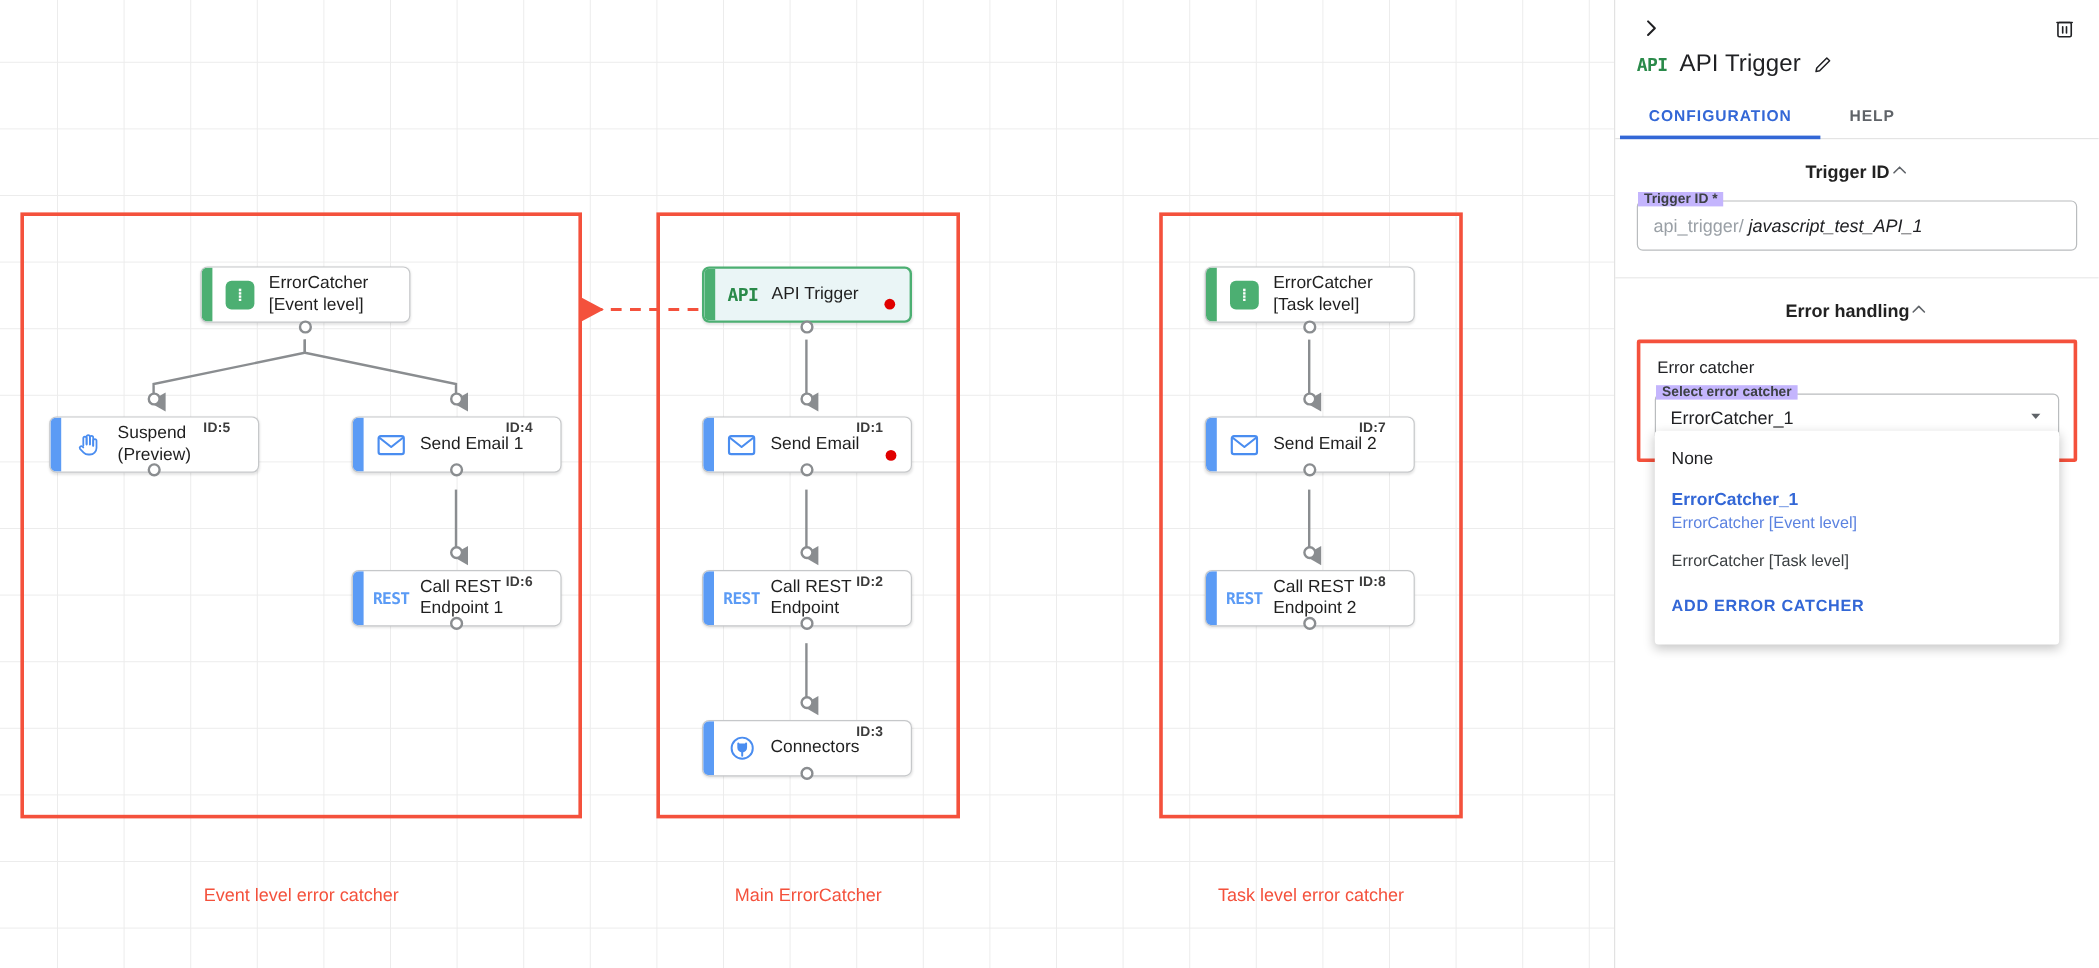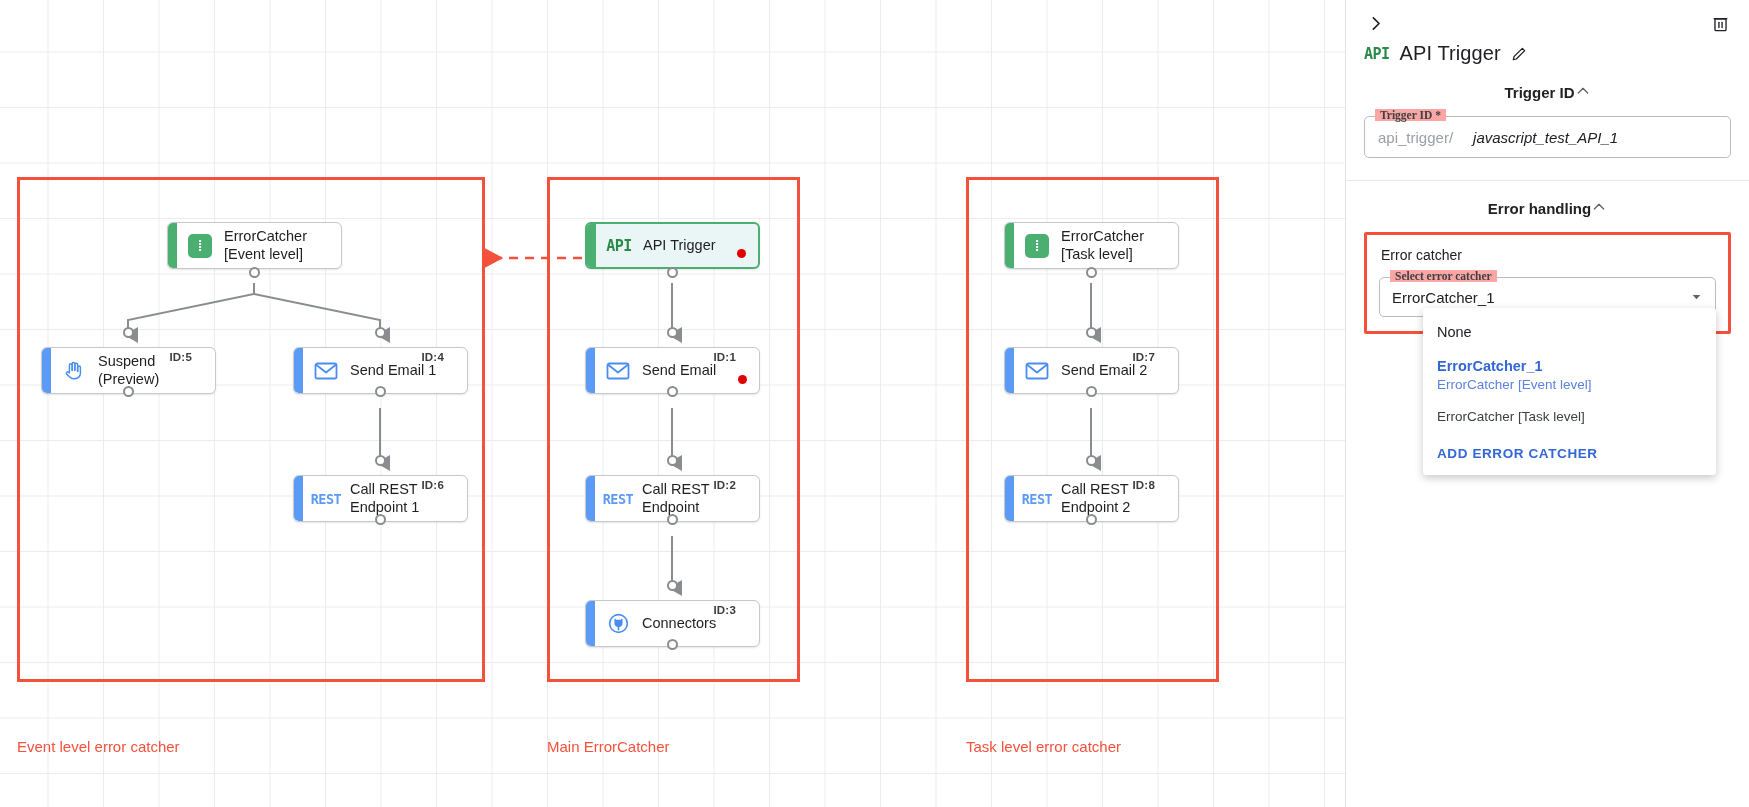--- a/index.html
+++ b/index.html
@@ -29,21 +29,21 @@
   
   .region {
     position: absolute;
     border: 3px solid #f4513c;
     background: transparent;
   }
   .region-label {
     position: absolute;
     color: #f4513c;
     font-size: 15px;
-    text-align: left;
+    text-align: center;
     white-space: nowrap;
   }
 
   
   .node {
     position: absolute;
     display: flex;
     align-items: center;
     background: #ffffff;
     border: 1px solid #c6c8ca;
@@ -186,28 +186,27 @@
     position: relative;
     border: 1px solid #b9bcbe;
     border-radius: 5px;
     height: 42px;
     display: flex; align-items: center;
     padding: 0 13px;
     margin-bottom: 22px;
   }
   .field-legend {
     position: absolute;
-    top: -8px; left: 10px;
-    background: #fca5a5;
+    top: -8px; left: 0;
+    background: #c4b5fd;
     padding: 0 5px;
     font-size: 11.5px; font-weight: bold;
     color: #3c4043;
-    font-family: Liberation Serif, serif;
-  }
-  .prefix { color: #9aa0a6; font-size: 15px; margin-right: 20px; }
+  }
+  .prefix { color: #9aa0a6; font-size: 15px; margin-right: 4px; }
   .fvalue { color: #202124; font-size: 15px; font-style: italic; }
 
   
   #error-box {
     border: 3px solid #f4513c;
     border-radius: 2px;
     margin-bottom: 18px;
     padding: 10px 12px 14px 12px;
     position: relative;
   }
@@ -226,23 +225,22 @@
   .sel-arrow { color: #5f6368; font-size: 10px; }
 
   
   #menu {
     position: absolute;
     left: 12px; right: 12px;
     top: 73px;
     background: #fff;
     box-shadow: 0 3px 9px rgba(0,0,0,.22);
     border-radius: 3px;
-    padding: 8px 0 10px 0;
+    padding: 8px 0 21px 0;
     z-index: 5;
-    margin-left: 44px;
   }
   .mi {
     padding: 7px 14px;
     cursor: pointer;
   }
   .mi .m1 { font-size: 14.5px; color: #202124; line-height: 1.35; }
   .mi .m2 { font-size: 13.5px; color: #3c4043; line-height: 1.35; }
   .mi.selected .m1 { color: #3367d6; font-weight: bold; }
   .mi.selected .m2 { color: #5b82e0; }
   .mi.bolded .m1 { font-weight: bold; }
@@ -449,20 +447,24 @@
     <div id="panel-title-row">
       <span class="t-api">API</span>
       <span id="panel-title">API Trigger</span>
       <span class="pencil">
         <svg width="16" height="16" viewBox="0 0 24 24" fill="none" stroke="#202124" stroke-width="1.9" stroke-linecap="round" stroke-linejoin="round">
           <path d="M17 3.5l3.5 3.5L8 19.5 3.5 20.5 4.5 16z"></path>
         </svg>
       </span>
     </div>
 
+    <div id="tabs">
+      <div class="tab active">CONFIGURATION</div>
+      <div class="tab">HELP</div>
+    </div>
 
     <div class="section">
       <div class="section-head">
         <span class="st">Trigger ID</span>
         <span class="caret">
           <svg width="16" height="16" viewBox="0 0 24 24" fill="none" stroke="#5f6368" stroke-width="2" stroke-linecap="round" stroke-linejoin="round">
             <polyline points="5 15 12 8 19 15"></polyline>
           </svg>
         </span>
       </div>

